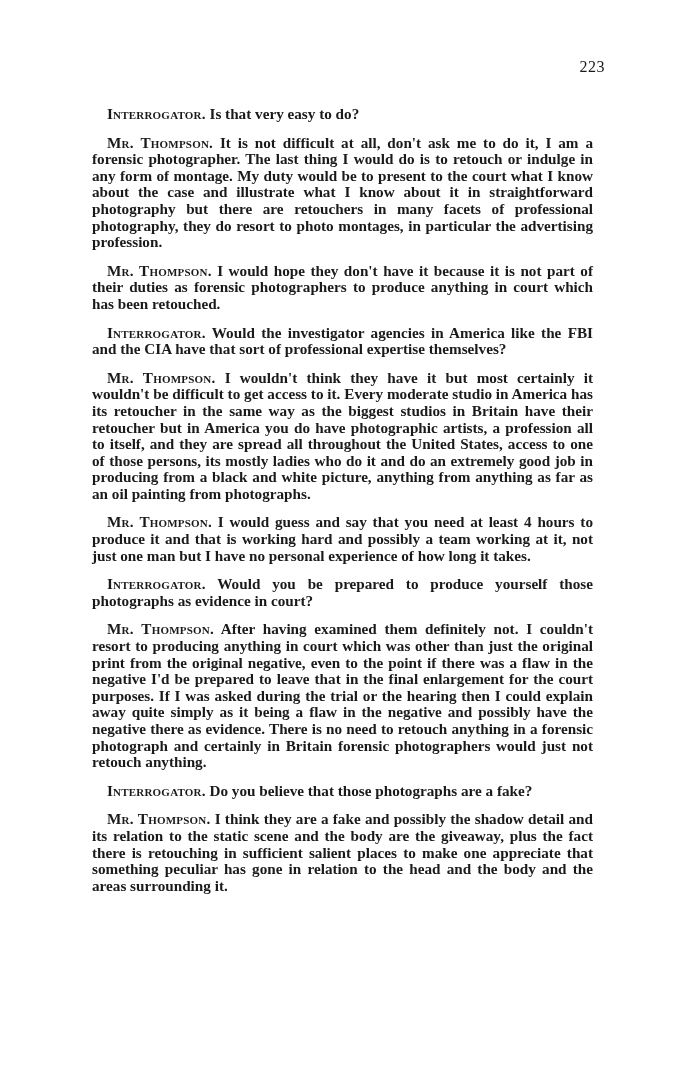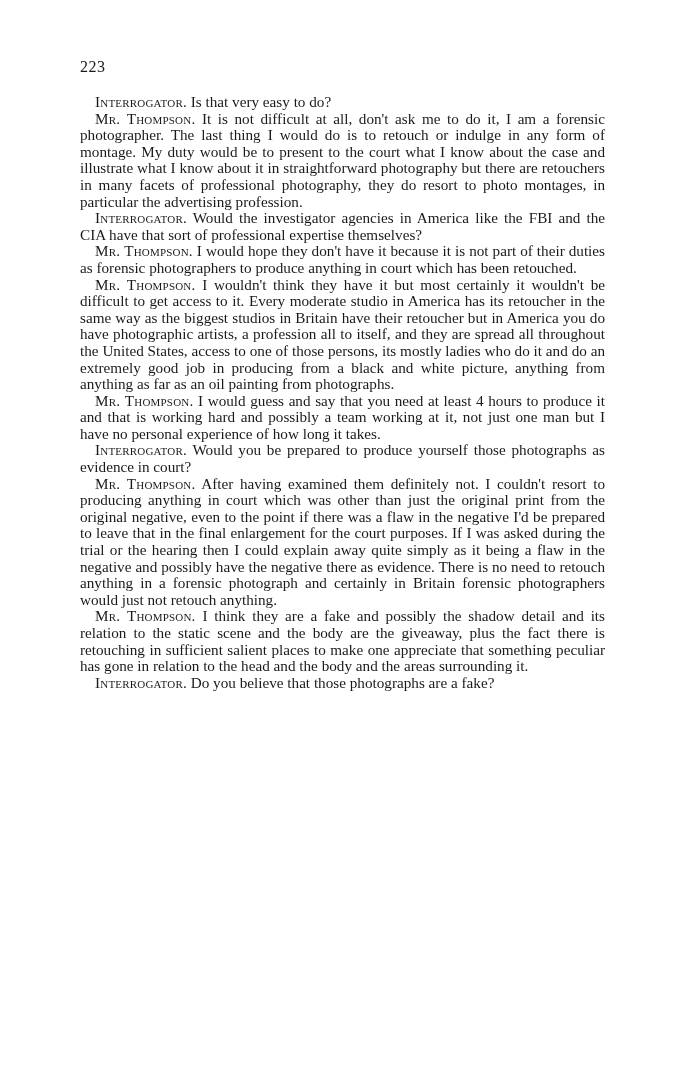--- a/index.html
+++ b/index.html
@@ -4,44 +4,45 @@
 <style>
   html, body { margin: 0; padding: 0; background: #ffffff; }
   body { width: 691px; height: 1081px; position: relative; overflow: hidden; }
   .page {
     position: absolute; left: 80px; top: 0; width: 525px;
     font-family: "Liberation Serif", "DejaVu Serif", serif;
     color: #1a1a1a;
   }
   .page-number {
     position: absolute; left: 0; width: 525px; top: 58px;
-    text-align: left; font-size: 16px; letter-spacing: 0.5px;
+    text-align: right; font-size: 16px; letter-spacing: 0.5px;
   }
   .body-text {
     position: absolute; top: 94px; left: 0; width: 525px;
     font-size: 15.2px; line-height: 16.6px;
   }
   .para {
-    margin: 0; text-align: justify; text-indent: 15px;
+    margin: 12px; text-align: justify; text-indent: 15px;
     hyphens: manual;
+    font-weight: bold;
   }
   .speaker {
     font-variant: small-caps; letter-spacing: 0.2px;
   }
 </style>
 </head>
 <body>
 
 <div class="page">
   <div class="page-number">223</div>
   <div class="body-text">
     <p class="para"><span class="speaker">Interrogator.</span><span> Is that very easy to do?</span></p>
     <p class="para"><span class="speaker">Mr. Thompson.</span><span> It is not difficult at all, don't ask me to do it, I am a forensic photographer. The last thing I would do is to retouch or indulge in any form of montage. My duty would be to present to the court what I know about the case and illustrate what I know about it in straightforward photography but there are retouchers in many facets of professional photography, they do resort to photo mon­tages, in particular the advertising profession.</span></p>
+    <p class="para"><span class="speaker">Mr. Thompson.</span><span> I would hope they don't have it because it is not part of their duties as forensic photographers to produce anything in court which has been retouched.</span></p>
     <p class="para"><span class="speaker">Interrogator.</span><span> Would the investigator agencies in America like the FBI and the CIA have that sort of professional expertise themselves?</span></p>
-    <p class="para"><span class="speaker">Mr. Thompson.</span><span> I would hope they don't have it because it is not part of their duties as forensic photographers to produce anything in court which has been retouched.</span></p>
     <p class="para"><span class="speaker">Mr. Thompson.</span><span> I wouldn't think they have it but most certainly it wouldn't be difficult to get access to it. Every moderate studio in Amer­ica has its retoucher in the same way as the biggest studios in Britain have their retoucher but in America you do have photographic artists, a profession all to itself, and they are spread all throughout the United States, access to one of those persons, its mostly ladies who do it and do an extremely good job in producing from a black and white pic­ture, anything from anything as far as an oil painting from photographs.</span></p>
     <p class="para"><span class="speaker">Mr. Thompson.</span><span> I would guess and say that you need at least 4 hours to produce it and that is working hard and possibly a team working at it, not just one man but I have no personal experience of how long it takes.</span></p>
     <p class="para"><span class="speaker">Interrogator.</span><span> Would you be prepared to produce yourself those photographs as evidence in court?</span></p>
     <p class="para"><span class="speaker">Mr. Thompson.</span><span> After having examined them definitely not. I couldn't resort to producing anything in court which was other than just the original print from the original negative, even to the point if there was a flaw in the negative I'd be prepared to leave that in the final enlargement for the court purposes. If I was asked during the trial or the hearing then I could explain away quite simply as it being a flaw in the negative and possibly have the negative there as evidence. There is no need to retouch anything in a forensic photograph and certainly in Britain forensic photographers would just not retouch anything.</span></p>
+    <p class="para"><span class="speaker">Interrogator.</span><span> Do you believe that those photographs are a fake?</span></p>
     <p class="para"><span class="speaker">Mr. Thompson.</span><span> I think they are a fake and possibly the shadow detail and its relation to the static scene and the body are the give­away, plus the fact there is retouching in sufficient salient places to make one appreciate that something peculiar has gone in relation to the head and the body and the areas surrounding it.</span></p>
-    <p class="para"><span class="speaker">Interrogator.</span><span> Do you believe that those photographs are a fake?</span></p>
   </div>
 </div>
 
 </body></html>

